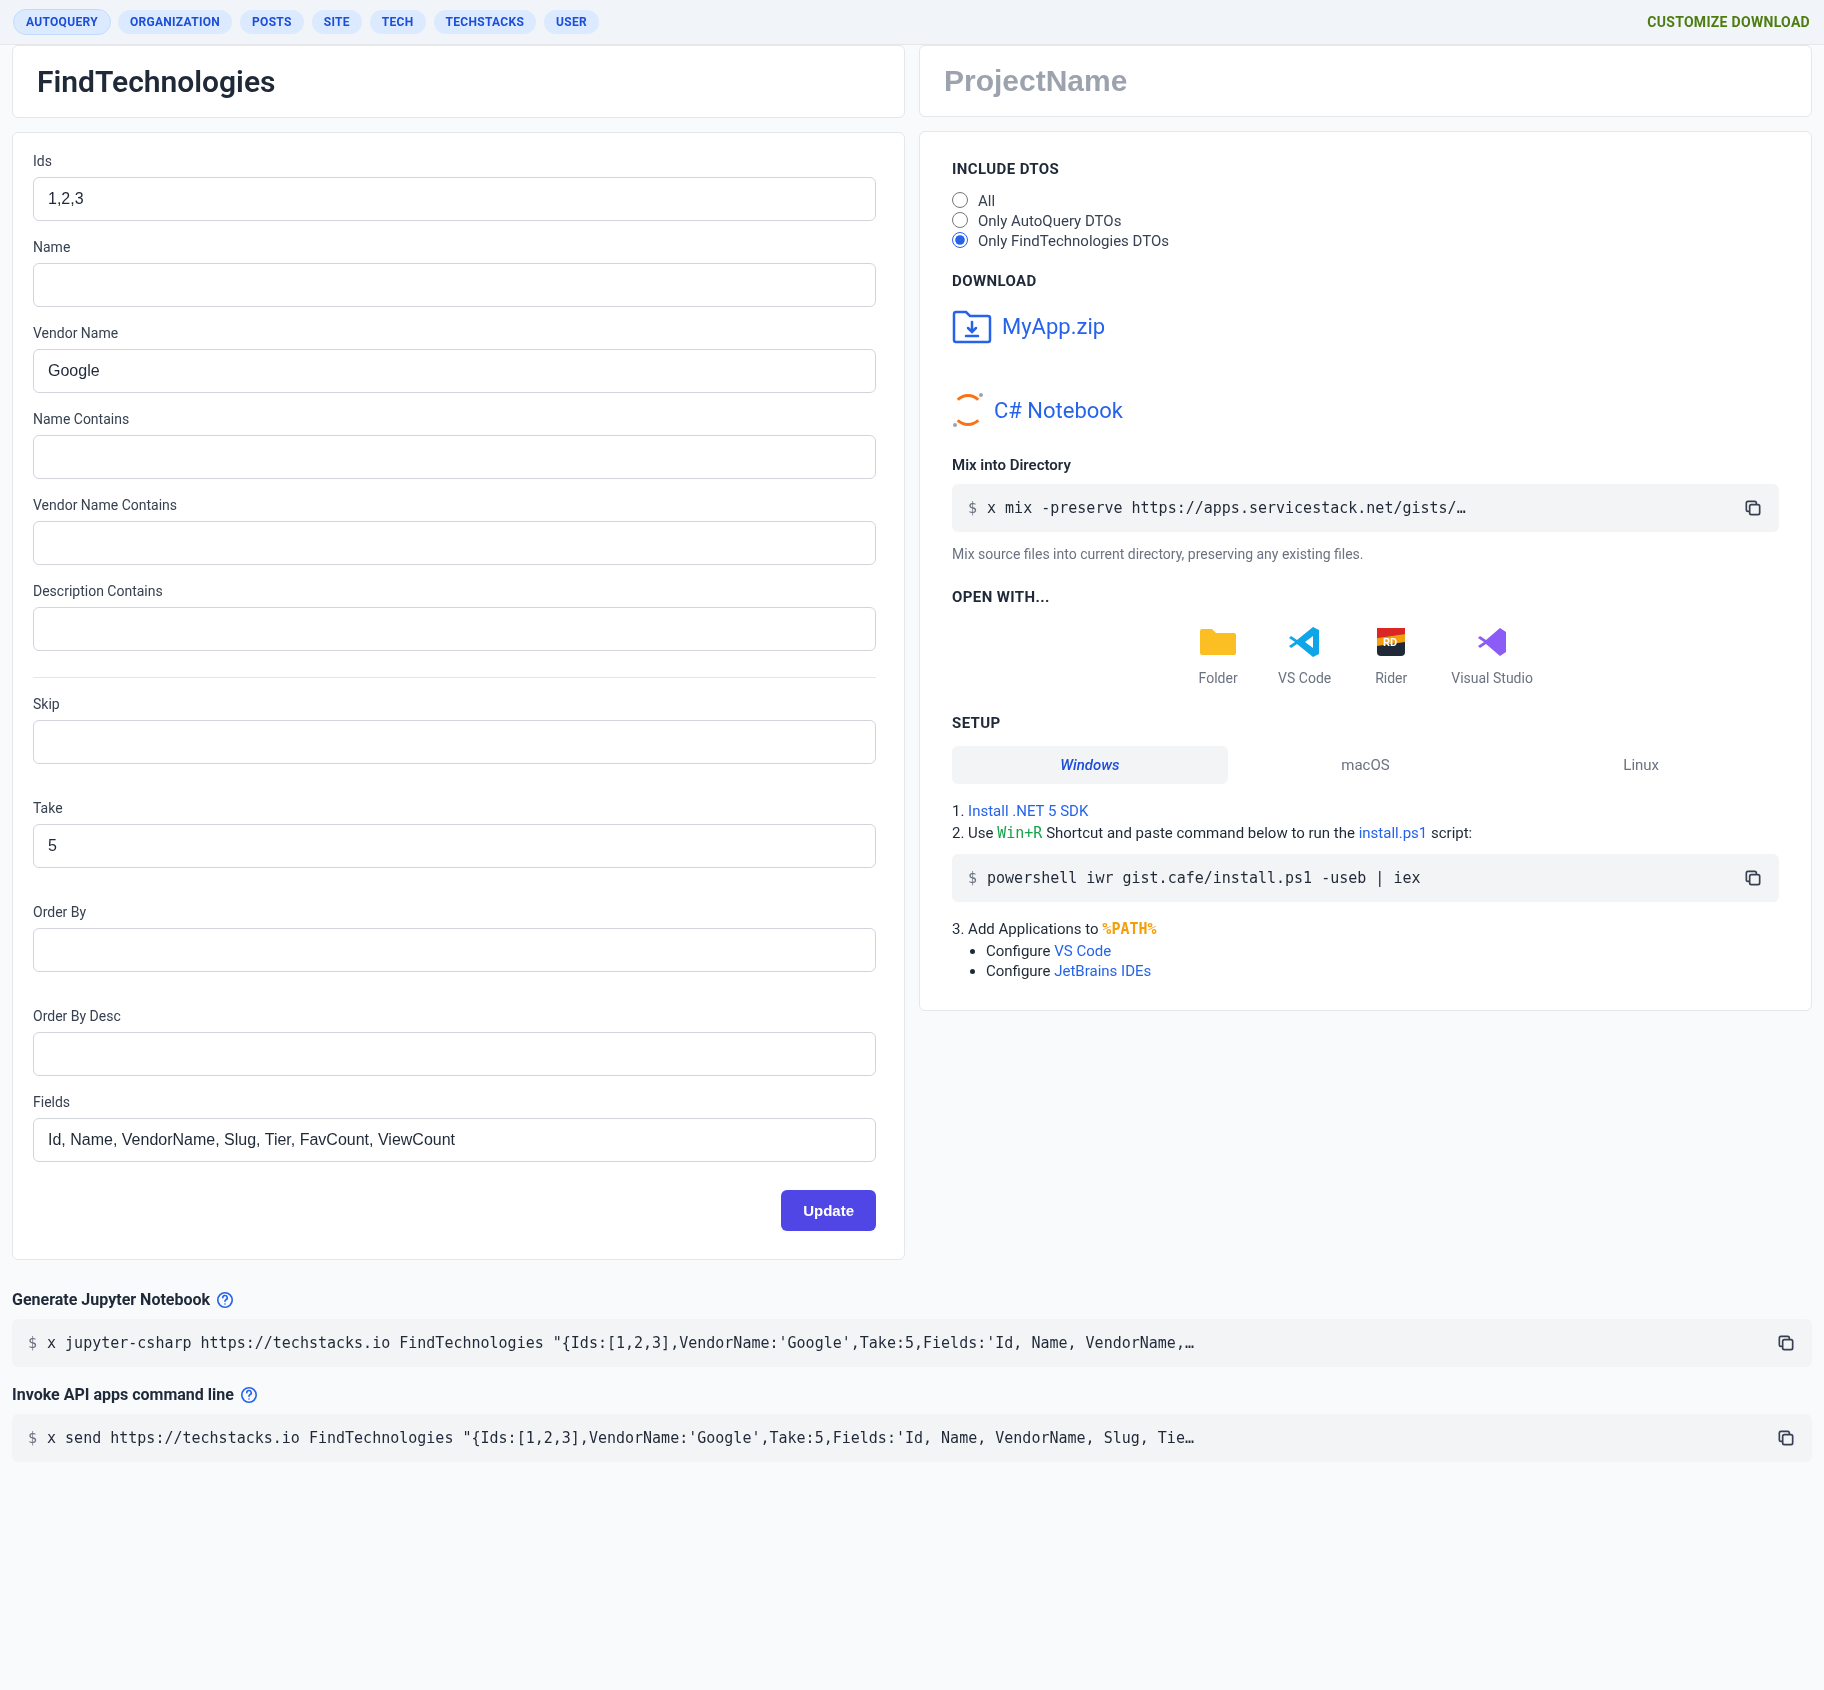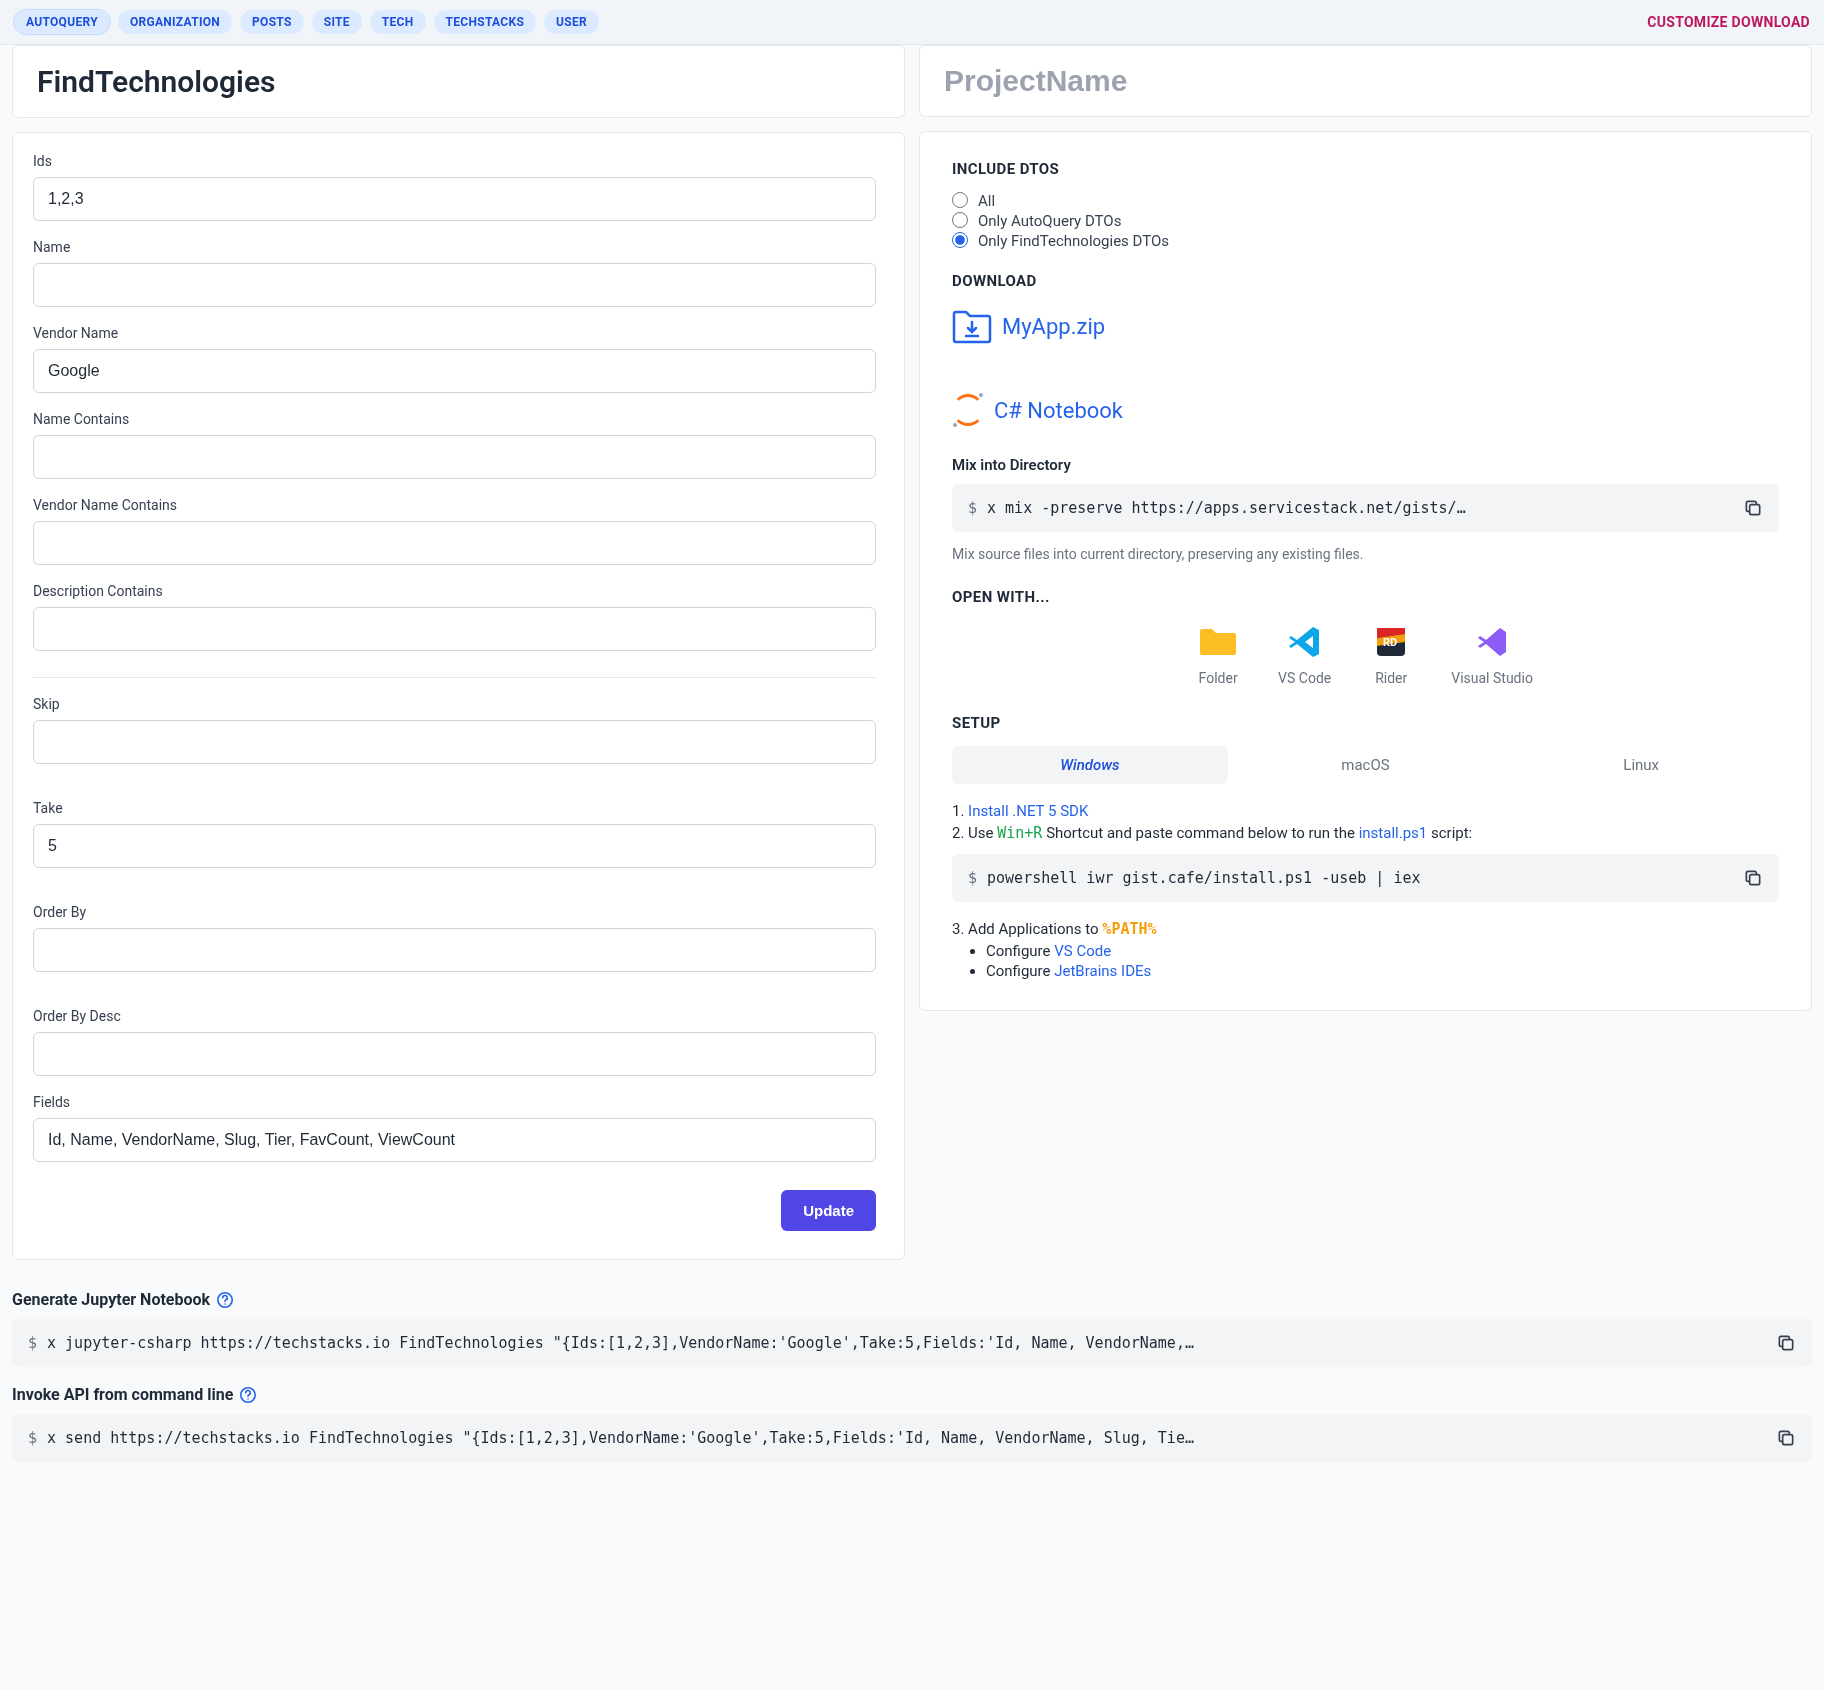--- a/index.html
+++ b/index.html
@@ -27,21 +27,21 @@
     letter-spacing: 0.3px;
     cursor: pointer;
   }
   .tag-pill.active {
     background: #dbeafe;
     outline: 1px solid #bfdbfe;
   }
   .spacer { flex: 1; }
   .customize-link {
     font-weight: 700;
-    color: #be185d;
+    color: #4d7c0f;
     letter-spacing: 0.3px;
     cursor: pointer;
   }
 
   .main {
     display: flex;
     gap: 14px;
     padding: 0 12px 12px 12px;
   }
   .card {
@@ -458,21 +458,21 @@
   <div class="cmd-block">
     <span class="prompt">$</span>
     <span class="cmd-text">x jupyter-csharp https://techstacks.io FindTechnologies "{Ids:[1,2,3],VendorName:'Google',Take:5,Fields:'Id, Name, VendorName,…</span>
     <svg class="copy-icon" viewBox="0 0 24 24">
       <rect x="8" y="8" width="12" height="12" rx="2" fill="none" stroke="currentColor" stroke-width="2"></rect>
       <path d="M16 8 V6 a2 2 0 0 0 -2 -2 H6 a2 2 0 0 0 -2 2 v8 a2 2 0 0 0 2 2 h2" fill="none" stroke="currentColor" stroke-width="2"></path>
     </svg>
   </div>
 
   <div class="bottom-heading">
-    <span>Invoke API from command line</span>
+    <span>Invoke API apps command line</span>
     <svg class="help-icon" viewBox="0 0 20 20">
         <circle cx="10" cy="10" r="8" fill="none" stroke="currentColor" stroke-width="1.8"></circle>
         <path d="M7.5 7.5 a2.5 2.5 0 1 1 3.5 2.3 c-.8.4-1 1-1 1.7 M10 14.5 v.01" fill="none" stroke="currentColor" stroke-width="1.8" stroke-linecap="round"></path>
       </svg>
   </div>
   <div class="cmd-block">
     <span class="prompt">$</span>
     <span class="cmd-text">x send https://techstacks.io FindTechnologies "{Ids:[1,2,3],VendorName:'Google',Take:5,Fields:'Id, Name, VendorName, Slug, Tie…</span>
     <svg class="copy-icon" viewBox="0 0 24 24">
       <rect x="8" y="8" width="12" height="12" rx="2" fill="none" stroke="currentColor" stroke-width="2"></rect>

